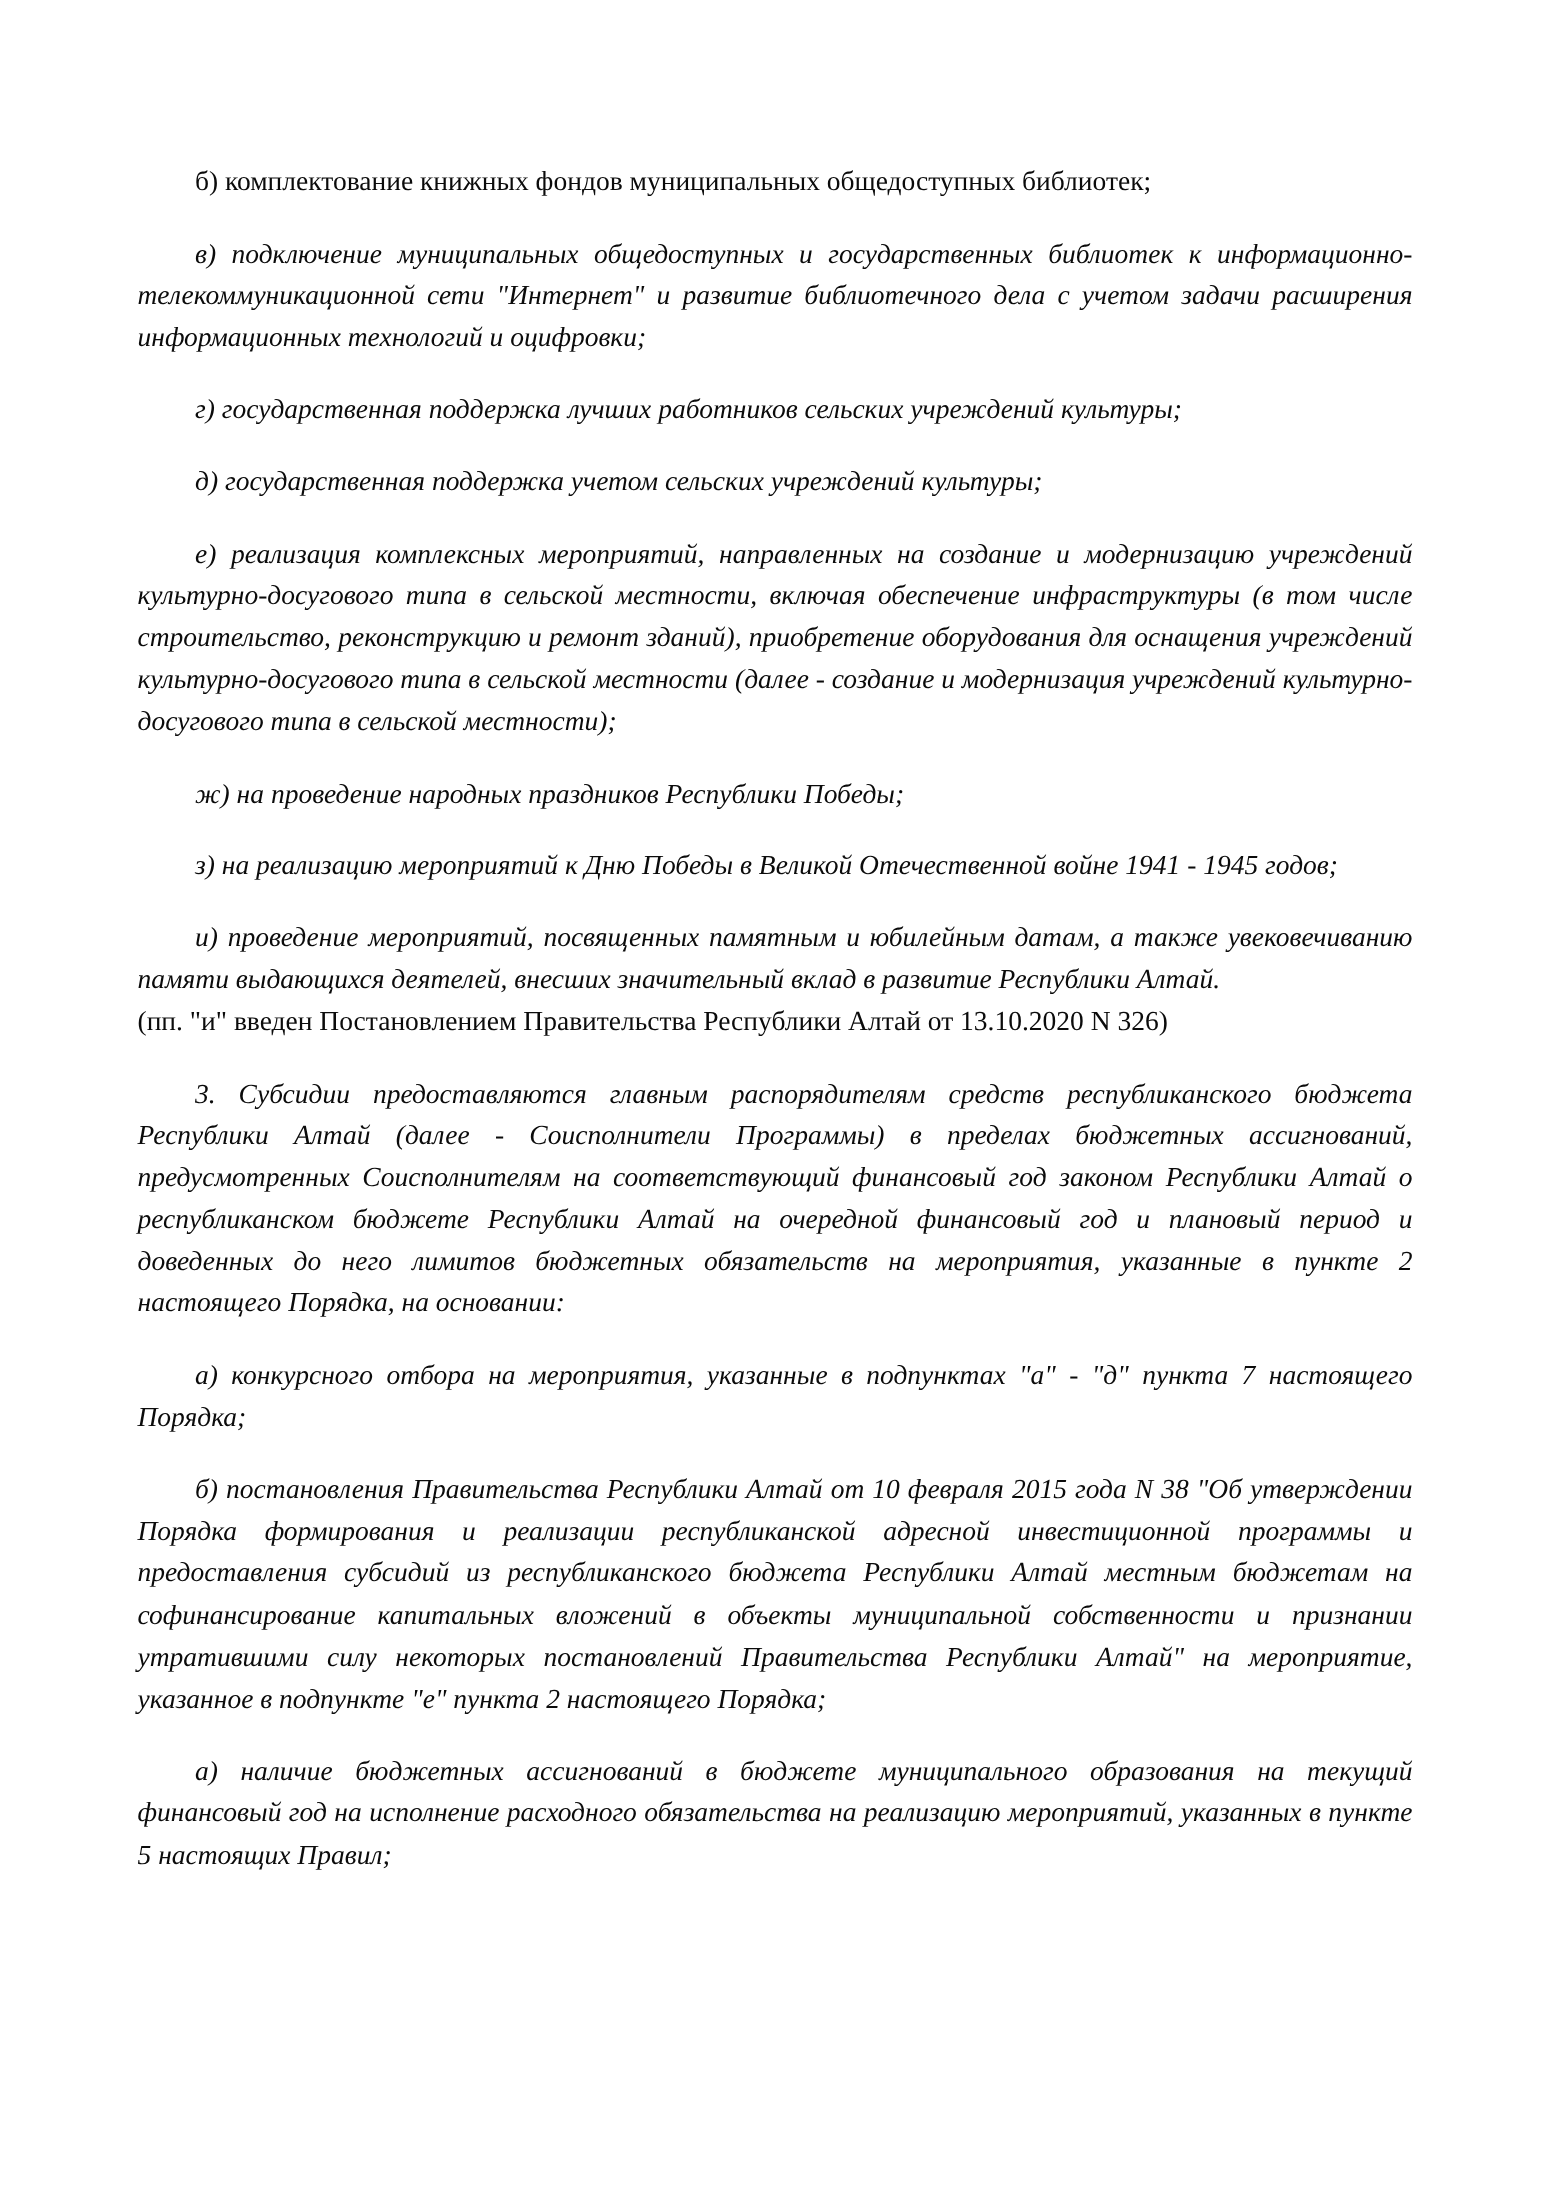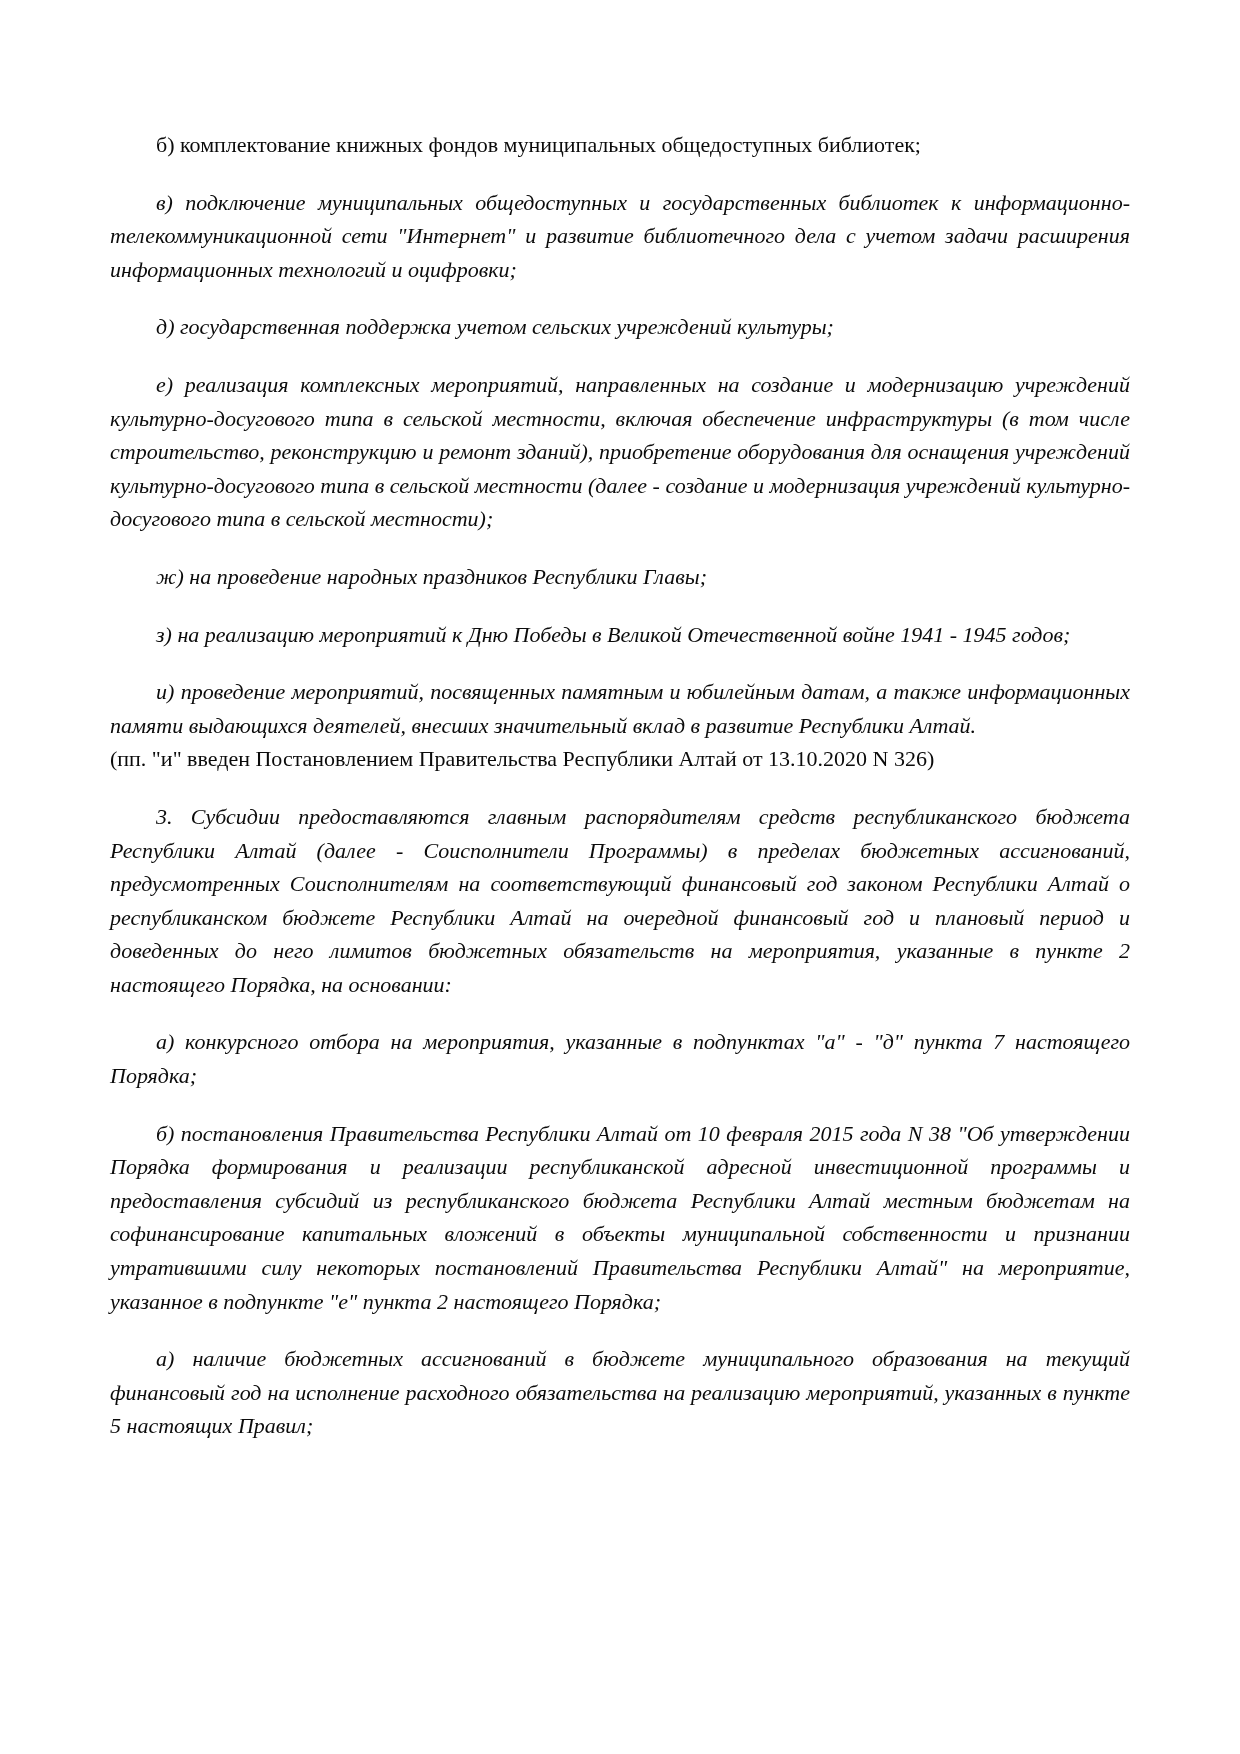--- a/index.html
+++ b/index.html
@@ -50,30 +50,31 @@
 </head>
 <body>
 
 <div class="page">
   <div class="doc-body">
 
     <p class="para">б) комплектование книжных фондов муниципальных общедоступных библиотек;</p>
 
     <p class="para gap">в) подключение муниципальных общедоступных и государственных библиотек к информационно-телекоммуникационной сети "Интернет" и развитие библиотечного дела с учетом задачи расширения информационных технологий и оцифровки;</p>
 
+    <p class="para gap">г) государственная поддержка лучших работников сельских учреждений культуры;</p>
 
     <p class="para gap">д) государственная поддержка учетом сельских учреждений культуры;</p>
 
     <p class="para gap">е) реализация комплексных мероприятий, направленных на создание и модернизацию учреждений культурно-досугового типа в сельской местности, включая обеспечение инфраструктуры (в том числе строительство, реконструкцию и ремонт зданий), приобретение оборудования для оснащения учреждений культурно-досугового типа в сельской местности (далее - создание и модернизация учреждений культурно-досугового типа в сельской местности);</p>
 
-    <p class="para gap">ж) на проведение народных праздников Республики Главы;</p>
+    <p class="para gap">ж) на проведение народных праздников Республики Победы;</p>
 
     <p class="para gap">з) на реализацию мероприятий к Дню Победы в Великой Отечественной войне 1941 - 1945 годов;</p>
 
-    <p class="para gap">и) проведение мероприятий, посвященных памятным и юбилейным датам, а также информационных памяти выдающихся деятелей, внесших значительный вклад в развитие Республики Алтай.</p>
+    <p class="para gap">и) проведение мероприятий, посвященных памятным и юбилейным датам, а также увековечиванию памяти выдающихся деятелей, внесших значительный вклад в развитие Республики Алтай.</p>
 
     <p class="para nogap noindent">(пп. "и" введен Постановлением Правительства Республики Алтай от 13.10.2020 N 326)</p>
 
     <p class="para gap">3. Субсидии предоставляются главным распорядителям средств республиканского бюджета Республики Алтай (далее - Соисполнители Программы) в пределах бюджетных ассигнований, предусмотренных Соисполнителям на соответствующий финансовый год законом Республики Алтай о республиканском бюджете Республики Алтай на очередной финансовый год и плановый период и доведенных до него лимитов бюджетных обязательств на мероприятия, указанные в пункте 2 настоящего Порядка, на основании:</p>
 
     <p class="para gap">а) конкурсного отбора на мероприятия, указанные в подпунктах "а" - "д" пункта 7 настоящего Порядка;</p>
 
     <p class="para gap">б) постановления Правительства Республики Алтай от 10 февраля 2015 года N 38 "Об утверждении Порядка формирования и реализации республиканской адресной инвестиционной программы и предоставления субсидий из республиканского бюджета Республики Алтай местным бюджетам на софинансирование капитальных вложений в объекты муниципальной собственности и признании утратившими силу некоторых постановлений Правительства Республики Алтай" на мероприятие, указанное в подпункте "е" пункта 2 настоящего Порядка;</p>
 
 

